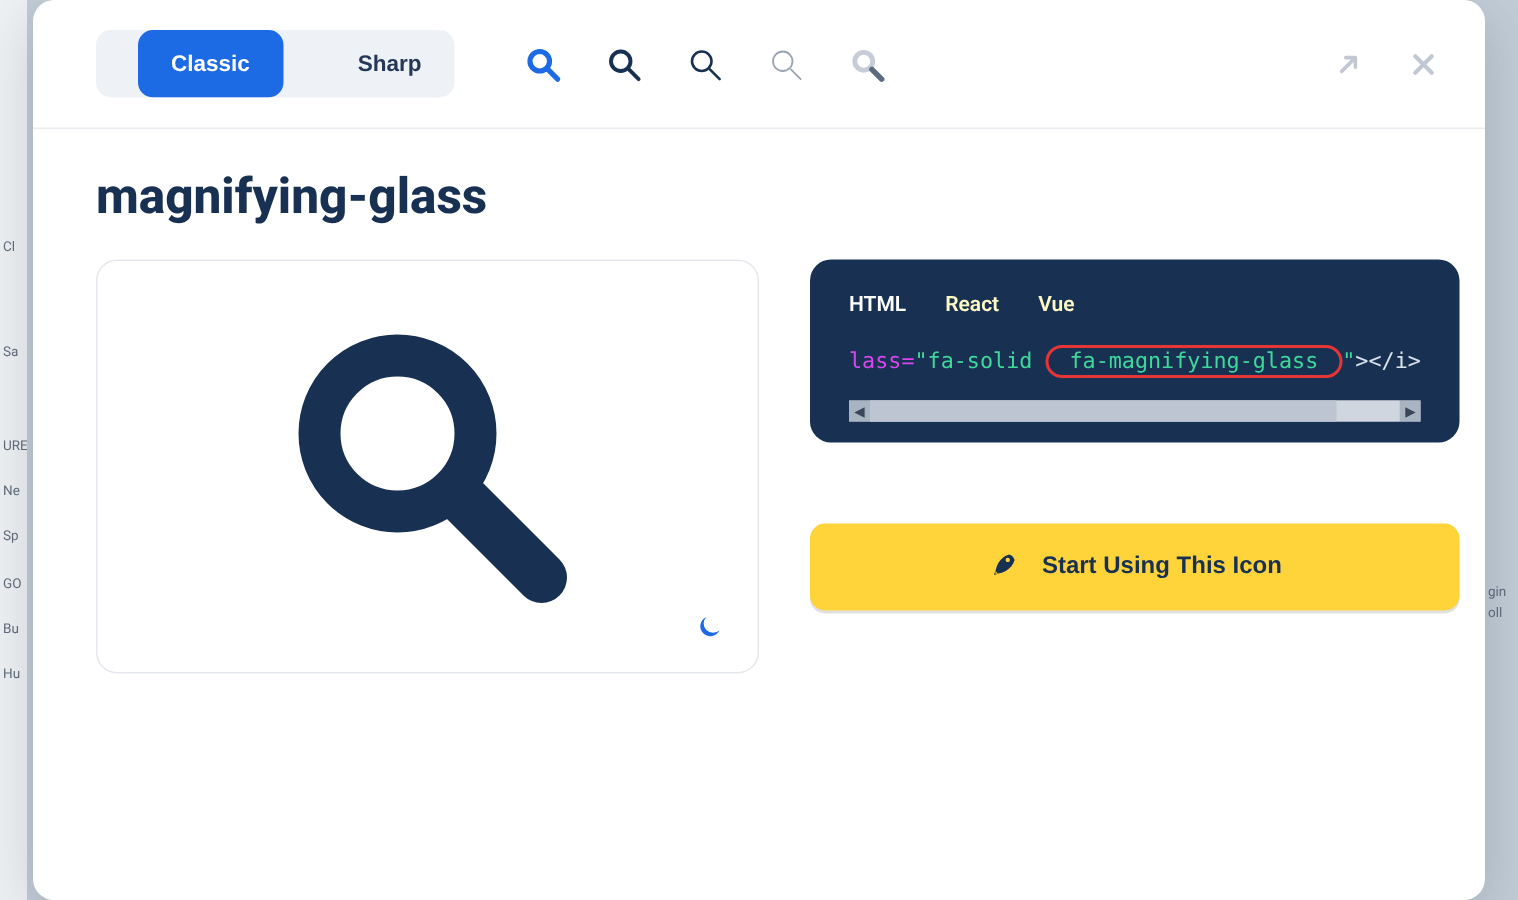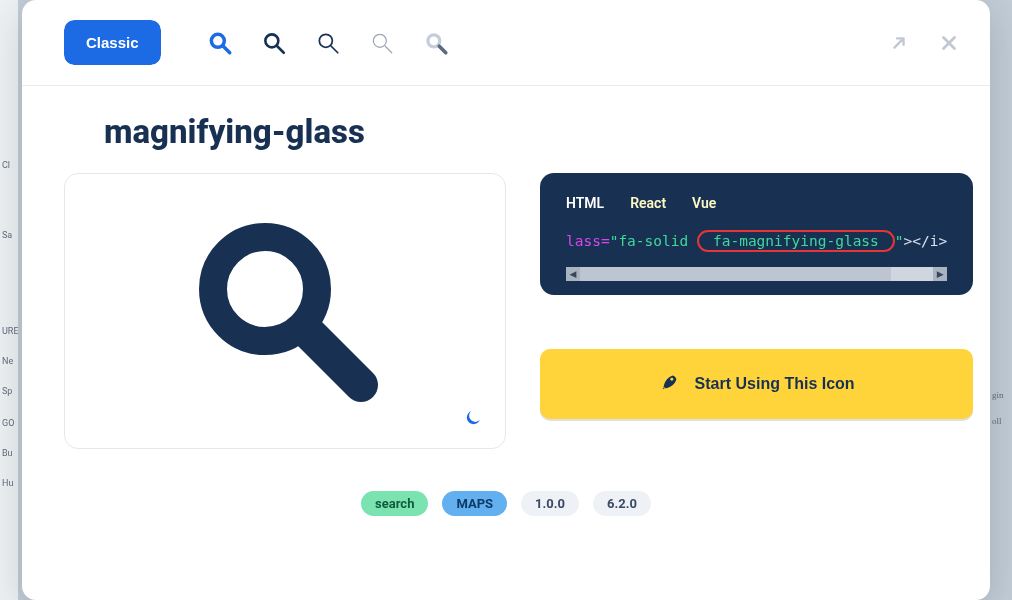--- a/index.html
+++ b/index.html
@@ -20,21 +20,21 @@
     font-size: 9px;
     padding-top: 140px;
     overflow: hidden;
   }
   .sidebar-blur div { margin: 20px 0 0 2px; white-space: nowrap; }
   .right-blur {
     position: absolute;
     right: 0; top: 320px; width: 20px;
     color: #616d7e; font-size: 9px;
   }
-  .right-blur div { margin: 16px 0; font-family: Liberation Serif, serif; }
+  .right-blur div { margin: 4px 0; }
   .modal {
     position: absolute;
     left: 22px; right: 22px; top: 0; bottom: 0;
     background: #fff;
     border-radius: 14px;
     box-shadow: 0 10px 40px rgba(0,0,0,0.15);
     display: flex;
     flex-direction: column;
   }
   .modal-header {
@@ -51,41 +51,41 @@
     overflow: hidden;
   }
   .style-toggle button {
     border: none;
     padding: 14px 22px;
     font-size: 15px;
     font-weight: 700;
     cursor: pointer;
     background: transparent;
     color: #253858;
+    margin-left: 28px;
   }
   .style-toggle button.active {
     background: #1d6ae5;
     color: #fff;
     border-radius: 10px;
   }
   .variant-row { display: flex; gap: 28px; margin-left: 36px; align-items: center; }
   .variant-row span { display:flex; }
   .spacer { flex: 1; }
   .hdr-action { display:flex; color:#c1c8d4; cursor:pointer; }
   .modal-body {
     flex: 1;
     padding: 26px 42px 0 42px;
     overflow: hidden;
   }
   .title-row {
     display: flex;
     align-items: flex-start;
     gap: 18px;
     margin-bottom: 22px;
-    margin-left: 40px;
   }
   .icon-title {
     font-size: 33px;
     font-weight: 800;
     color: #183153;
   }
   .title-actions { display:flex; align-items:center; gap: 24px; color:#183153; }
   .unicode { font-family: ui-monospace, Menlo, Consolas, monospace; font-size: 15px; color:#183153; }
   .content-row {
     display: flex;
@@ -145,21 +145,21 @@
     width: 14px; background:#a9b4c2; display:flex; align-items:center; justify-content:center;
     font-size:9px; color:#3a4558;
   }
   .hscroll .track { flex:1; background:#cfd6df; position:relative; }
   .hscroll .thumb { position:absolute; left:0; top:0; bottom:0; width:88%; background:#bcc5d1; }
   .cta {
     margin-top: 54px;
     background: #ffd43b;
     border: none;
     border-radius: 10px;
-    height: 70px;
+    height: 58px;
     display:flex;
     align-items:center;
     justify-content:center;
     gap: 14px;
     font-size: 16px;
     font-weight: 700;
     color: #183153;
     cursor:pointer;
     box-shadow: 0 2px 0 rgba(0,0,0,0.12);
   }
@@ -179,37 +179,38 @@
   }
   .tag.green { background:#7be3b0; color:#0f5c3c; }
   .tag.blue  { background:#62b0ef; color:#0d3a63; }
 </style>
 </head>
 <body>
 
 <div class="sidebar-blur">
   <div>Cl</div>
   <div style="margin-top:60px">Sa</div>
-  <div style="margin-top:86px">URE</div>
+  <div style="margin-top:53px">URE</div>
   <div>Ne</div>
   <div>Sp</div>
   <div style="margin-top:22px">GO</div>
   <div>Bu</div>
   <div>Hu</div>
 </div>
 <div class="right-blur">
   <div style="margin-top:70px">gin</div>
   <div>oll</div>
 </div>
 
 <div class="modal">
 
   <div class="modal-header">
     <div class="style-toggle">
       <button class="active">Classic</button>
+      <button>Sharp</button>
     </div>
 
     <div class="variant-row">
       <span>
         <svg width="26" height="26" viewBox="0 0 24 24" fill="none">
             <circle cx="10" cy="10" r="6" stroke="#1d6ae5" stroke-width="3.2"></circle>
             <line x1="15" y1="15" x2="21" y2="21" stroke="#1d6ae5" stroke-width="3.2" stroke-linecap="round"></line>
           </svg>
       </span>
       <span>
@@ -299,21 +300,15 @@
                 <path d="M5 19c0-5 3-12 10-14 2 .5 3 1.5 4 4-2 7-9 10-14 10zM4 20l3-1-2-2-1 3z" fill="#183153"></path>
                 <circle cx="14" cy="9" r="1.6" fill="#ffd43b"></circle>
               </svg>
           </span>
           <span>Start Using This Icon</span>
         </button>
       </div>
 
     </div>
 
-    <div class="tags-row">
-      <span class="tag green">search</span>
-      <span class="tag blue">MAPS</span>
-      <span class="tag">1.0.0</span>
-      <span class="tag">6.2.0</span>
-    </div>
 
   </div>
 </div>
 
 </body></html>

